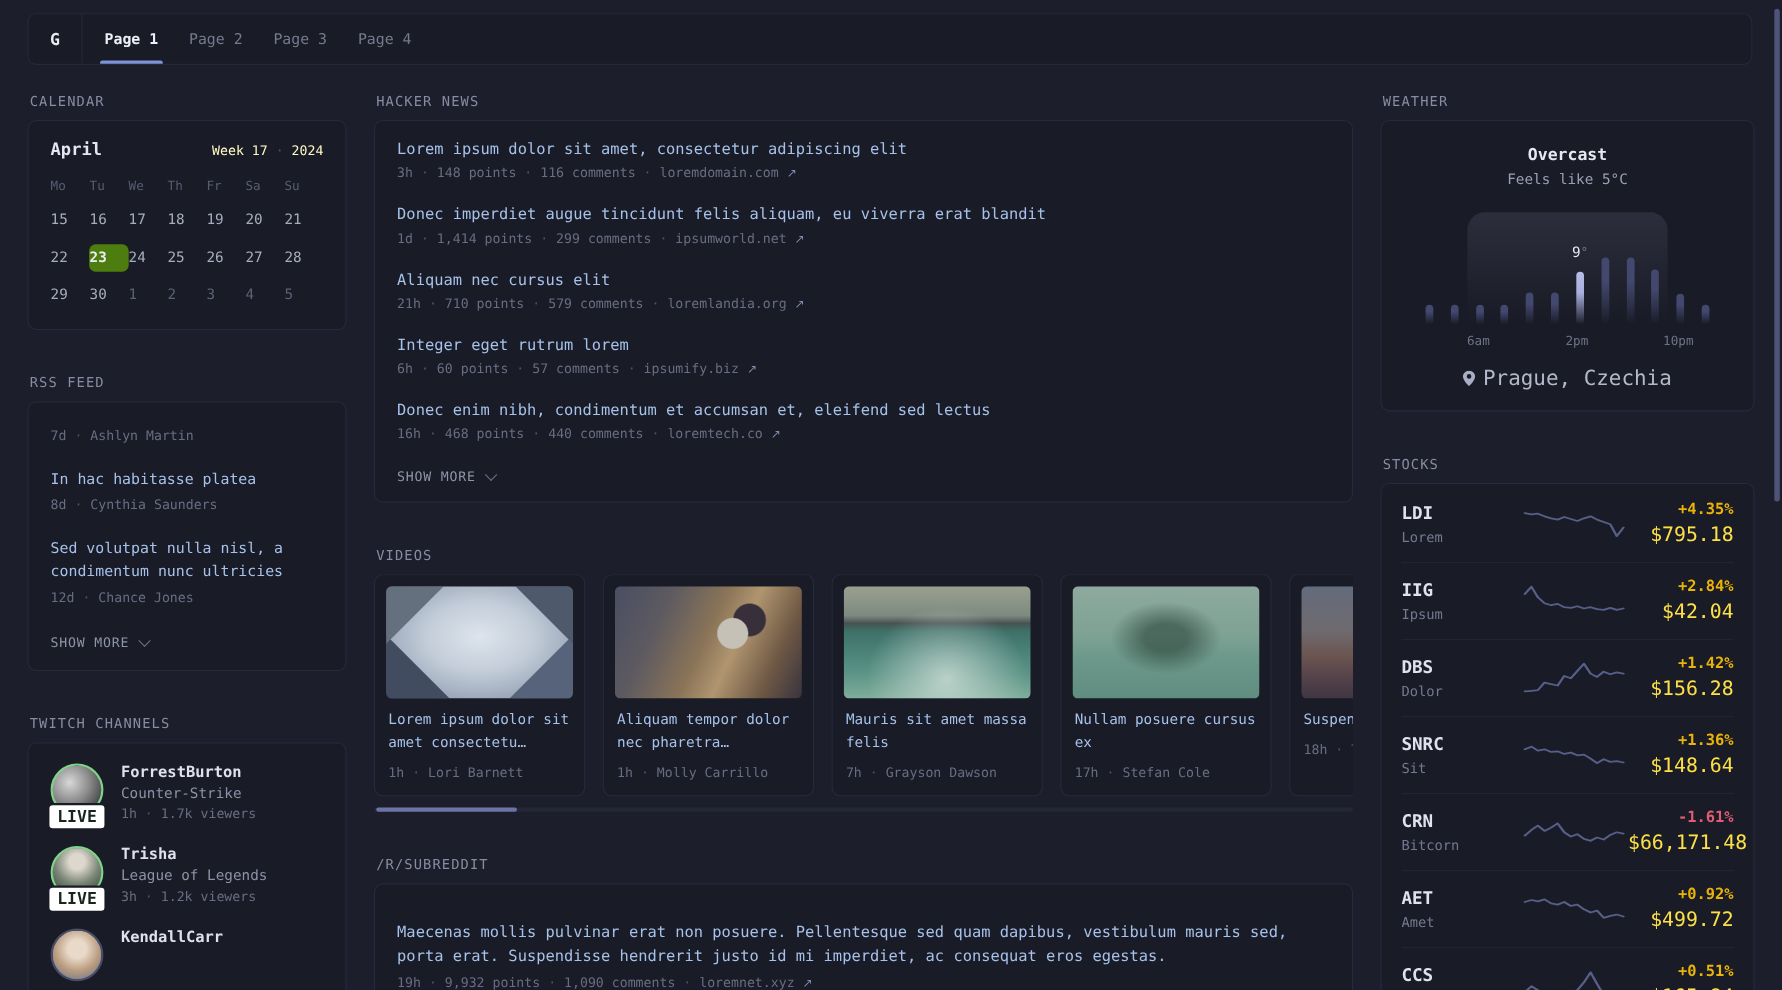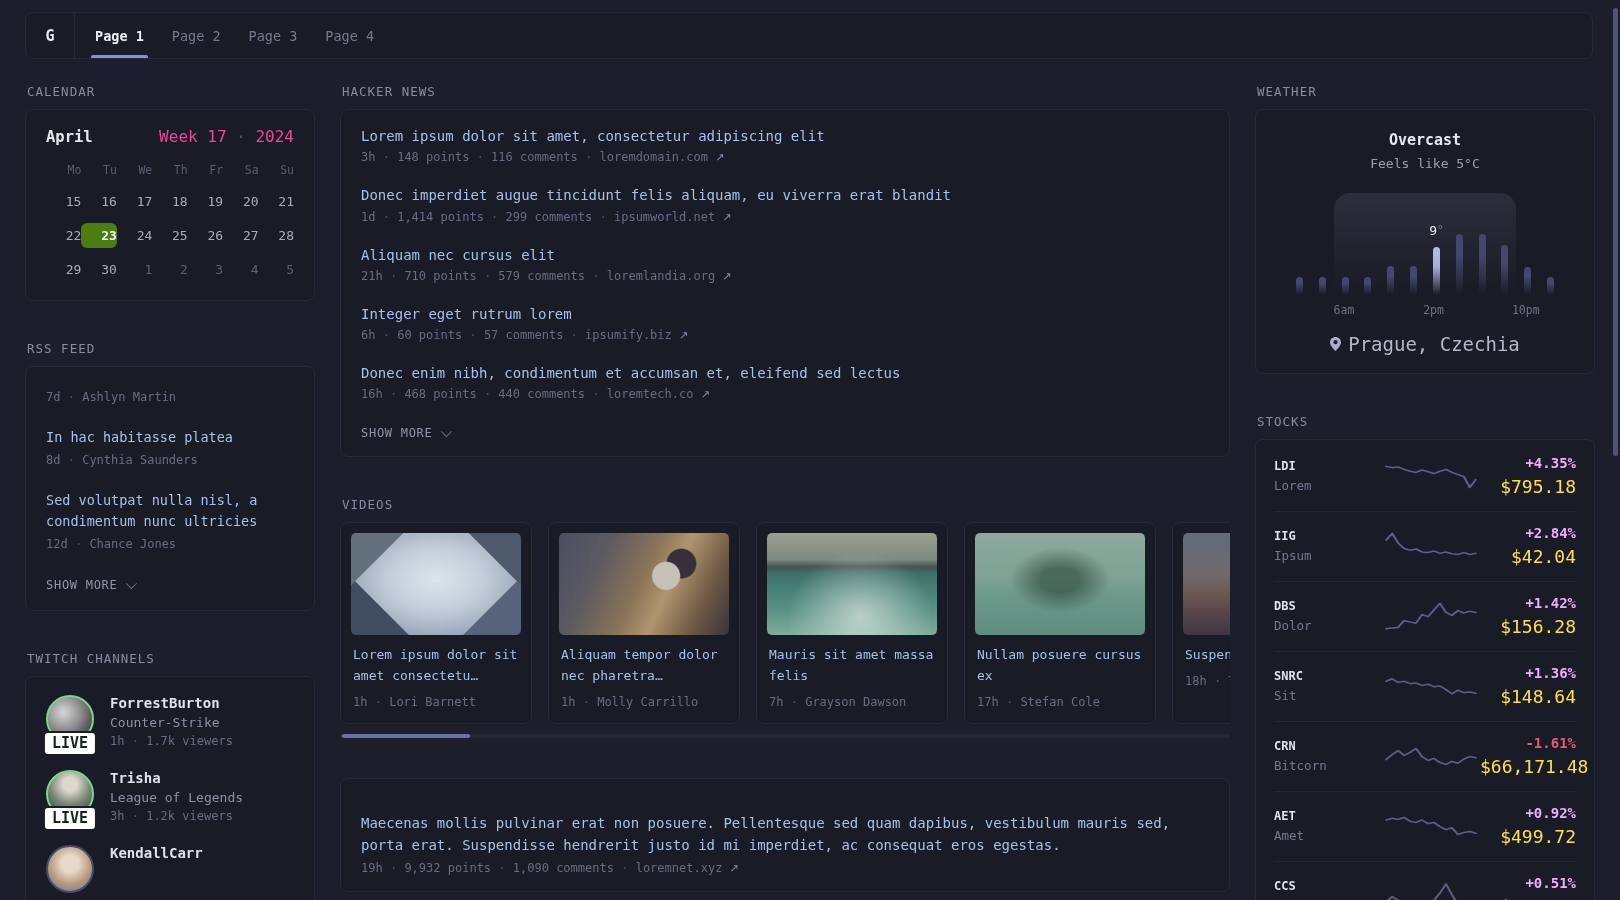--- a/index.html
+++ b/index.html
@@ -22,24 +22,24 @@
   .main{position:absolute;left:25px;top:84px;display:grid;
         grid-template-columns:290px 890px 340px;gap:40px 25px;align-items:start;}
   .col{display:flex;flex-direction:column;}
   .widget{margin-bottom:40px;}
   .w-label{font-size:12.5px;letter-spacing:.08em;color:#878ca1;margin:0 0 10px 2px;}
   .card{background:#191b26;border:1px solid #262a3b;border-radius:8px;}
   
   .cal{padding:17px 20px 18px;}
   .cal-head{display:flex;justify-content:space-between;align-items:baseline;}
   .cal-month{font-size:15.5px;font-weight:bold;color:#e4e7f0;}
-  .cal-week{font-size:16px;color:#ec4899;}
+  .cal-week{font-size:12px;color:#fef9c3;}
   .dot{color:#4f5468;}
   .dot::before{content:"·";}
-  .cal-grid{display:grid;grid-template-columns:repeat(7,1fr);row-gap:9px;margin-top:17px;text-align:right;}
+  .cal-grid{display:grid;grid-template-columns:repeat(7,1fr);row-gap:9px;margin-top:17px;text-align:left;}
   .cal-wd{font-size:11.5px;color:#585d72;padding-bottom:3px;}
   .cal-day{font-size:13px;color:#a8adbe;height:25px;line-height:25px;border-radius:6px;}
   .cal-day.other{color:#5c6176;}
   .cal-day.selected{background:#4d7c0f;color:#eceef5;font-weight:bold;}
   
   .feed{padding:18px 20px 14px;}
   .feed-item{margin-bottom:21px;}
   .f-title{font-size:13.5px;line-height:1.55;color:#a6c1ea;cursor:pointer;}
   .f-title.visited{color:#989db0;}
   .f-meta{font-size:12px;color:#686d83;margin-top:3px;line-height:1.5;}
@@ -114,27 +114,27 @@
   .wx-temp .deg{color:#777c93;font-size:11px;vertical-align:top;}
   .wx-hours{display:flex;margin:8px 12px 0;}
   .wx-hour{flex:1;font-size:11.5px;color:#6d7288;}
   .wx-loc{display:flex;align-items:center;justify-content:center;gap:7px;margin-top:16px;
           font-size:19px;color:#b4b9c9;}
   
   .st{padding:2px 18px;}
   .st-row{display:flex;align-items:center;padding:13px 0 14px;border-bottom:1px solid #232636;cursor:pointer;}
   .st-row:last-child{border-bottom:none;}
   .st-id{width:108px;}
-  .st-sym{font-size:12px;font-weight:bold;color:#e0e3ed;}
+  .st-sym{font-size:16px;font-weight:bold;color:#e0e3ed;}
   .st-name{font-size:12.5px;color:#747990;margin-top:5px;}
   .spark{flex:1;height:36px;}
   .spark polyline{fill:none;stroke:#575e88;stroke-width:1.6;stroke-linejoin:round;stroke-linecap:round;}
   .st-vals{width:96px;text-align:right;}
   .st-chg{font-size:14px;font-weight:bold;}
-  .st-chg.up{color:#f0abfc;}
+  .st-chg.up{color:#eab308;}
   .st-chg.down{color:#e25c73;}
   .st-price{font-size:18px;color:#fde047;margin-top:5px;}
   
   .scrollthumb{position:absolute;right:2px;top:8px;width:5px;height:448px;border-radius:3px;background:#4d5478;}
 </style>
 </head>
 <body>
 
 <div class="page">
 
@@ -314,20 +314,21 @@
             <div class="vid-title">Suspendisse diam</div>
             <div class="vid-meta"><span>18h</span> <span class="dot"></span> <span>Tara</span></div>
           </div>
         </div>
         <div class="vid-scroll">
           <div class="vid-thumbbar"></div>
         </div>
       </div>
 
       <div class="widget">
+        <div class="w-label">/R/SUBREDDIT</div>
         <div class="card sub-card">
           <div>
             <div class="sub-title">Maecenas mollis pulvinar erat non posuere. Pellentesque sed quam dapibus, vestibulum mauris sed, porta erat. Suspendisse hendrerit justo id mi imperdiet, ac consequat eros egestas.</div>
             <div class="hn-meta"><span>19h</span> <span class="dot"></span> <span>9,932 points</span> <span class="dot"></span> <span>1,090 comments</span> <span class="dot"></span> <span>loremnet.xyz</span> <span class="ext">↗</span></div>
           </div>
         </div>
       </div>
     </section>
 
     <section class="col">

